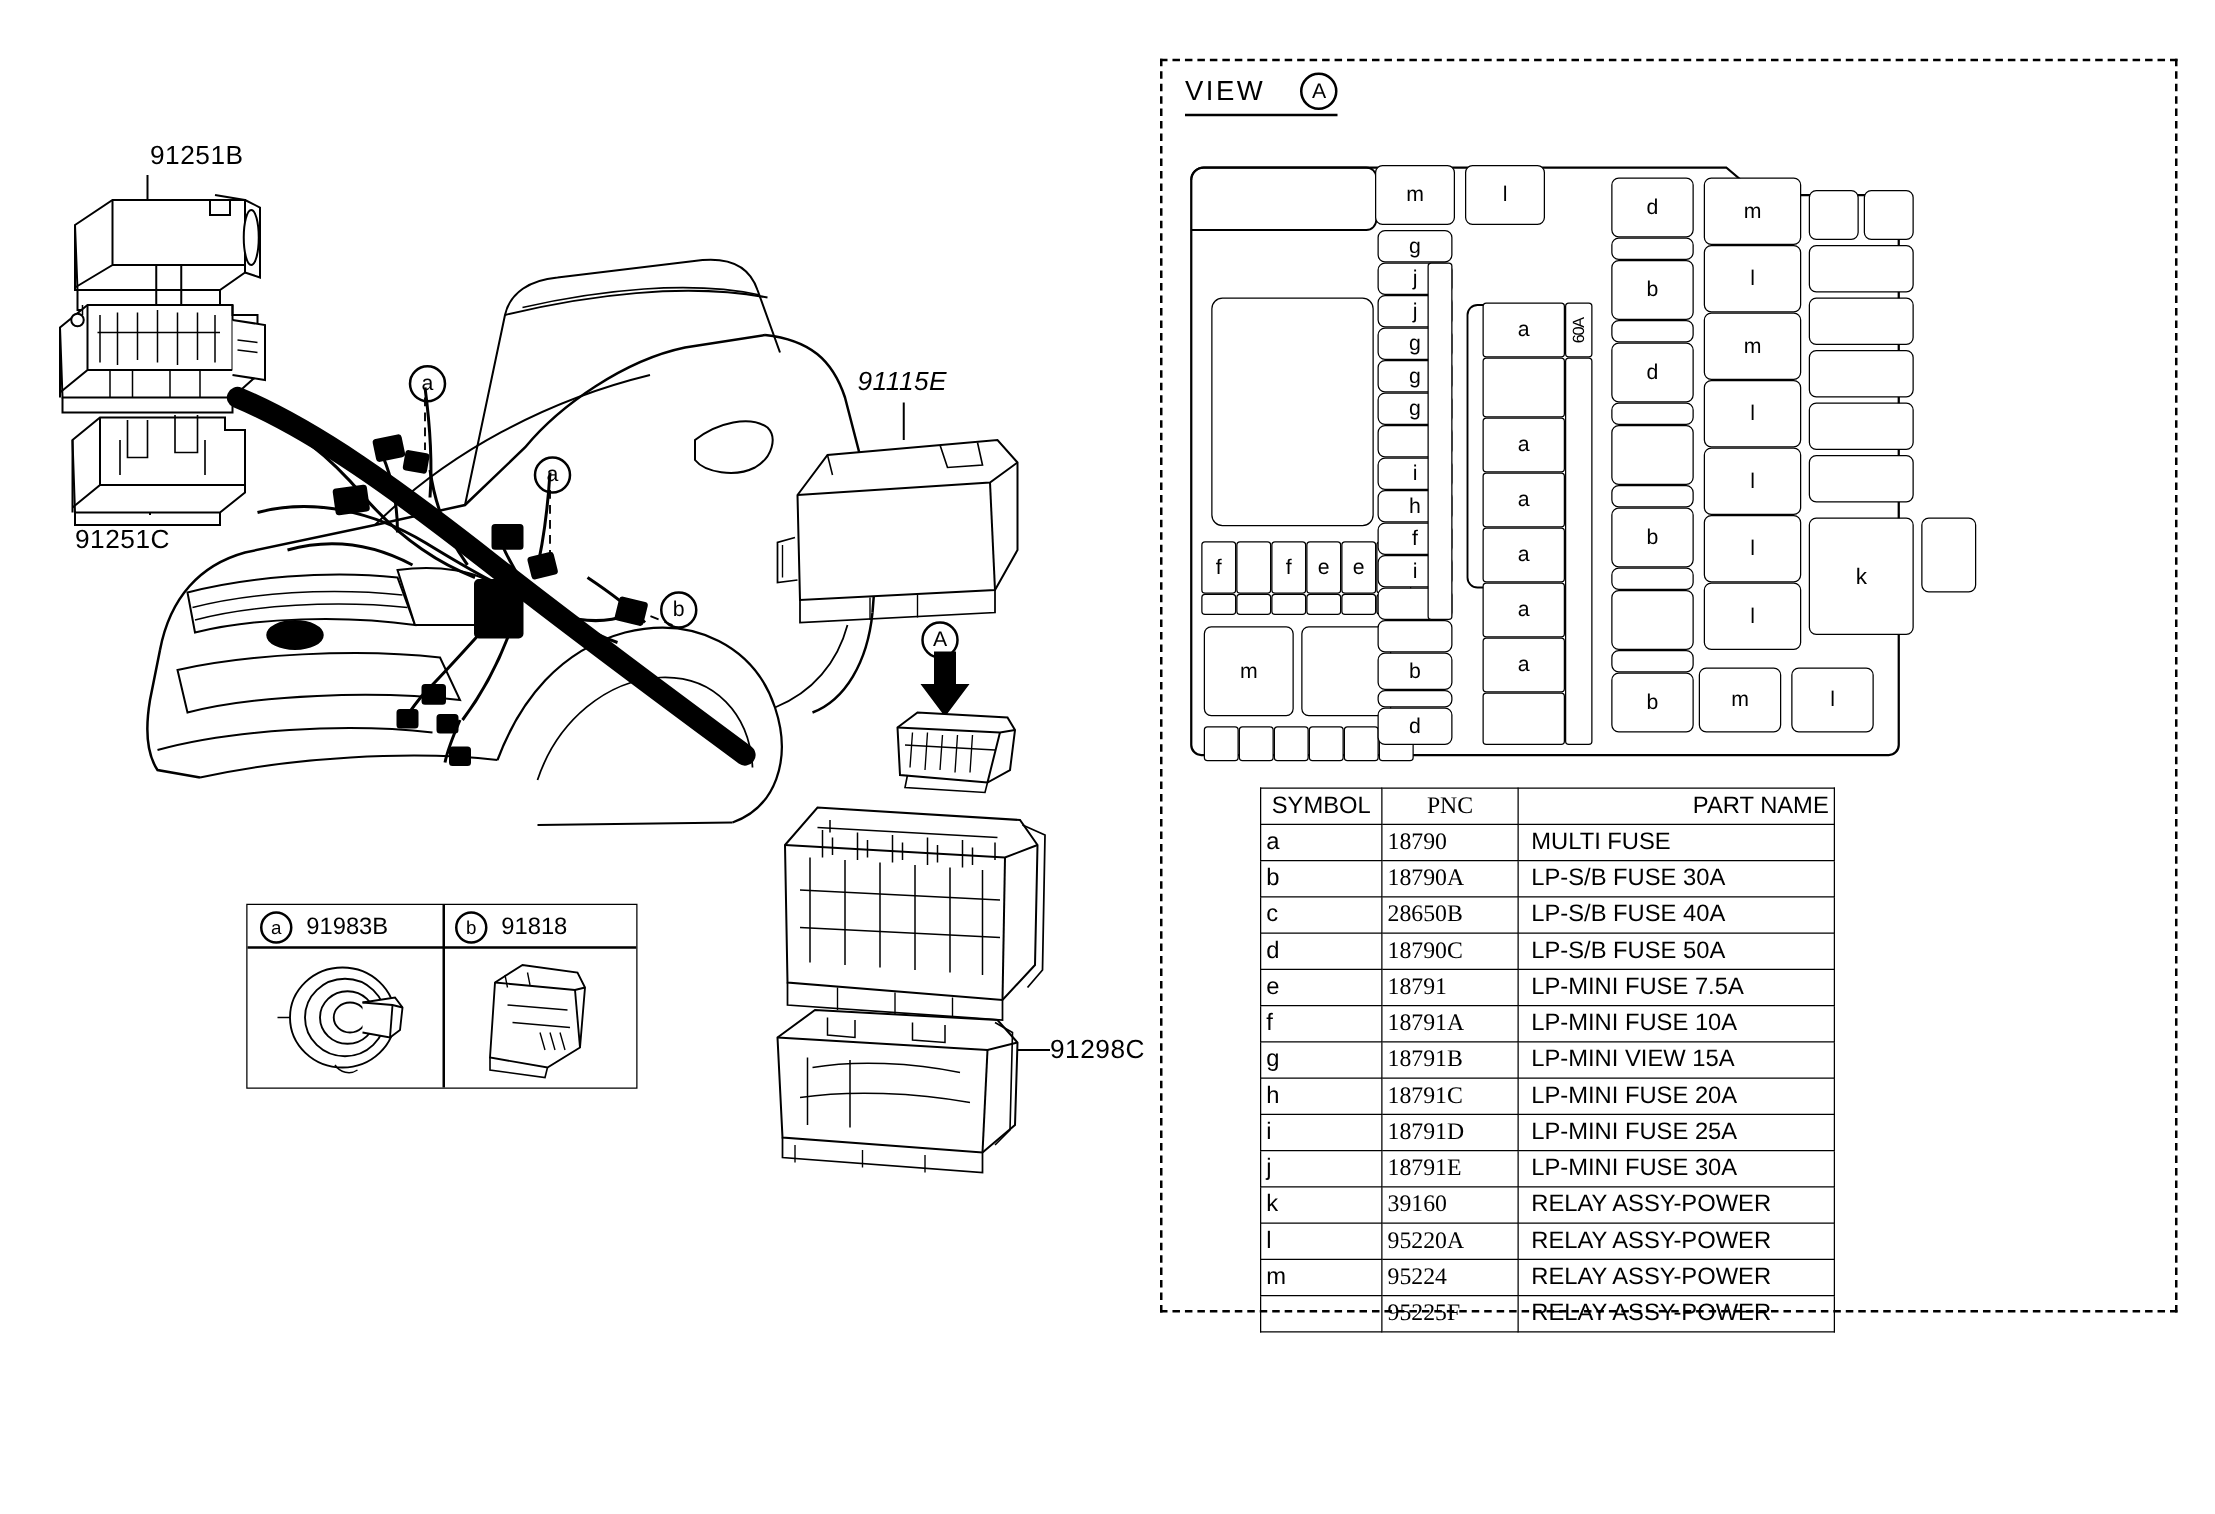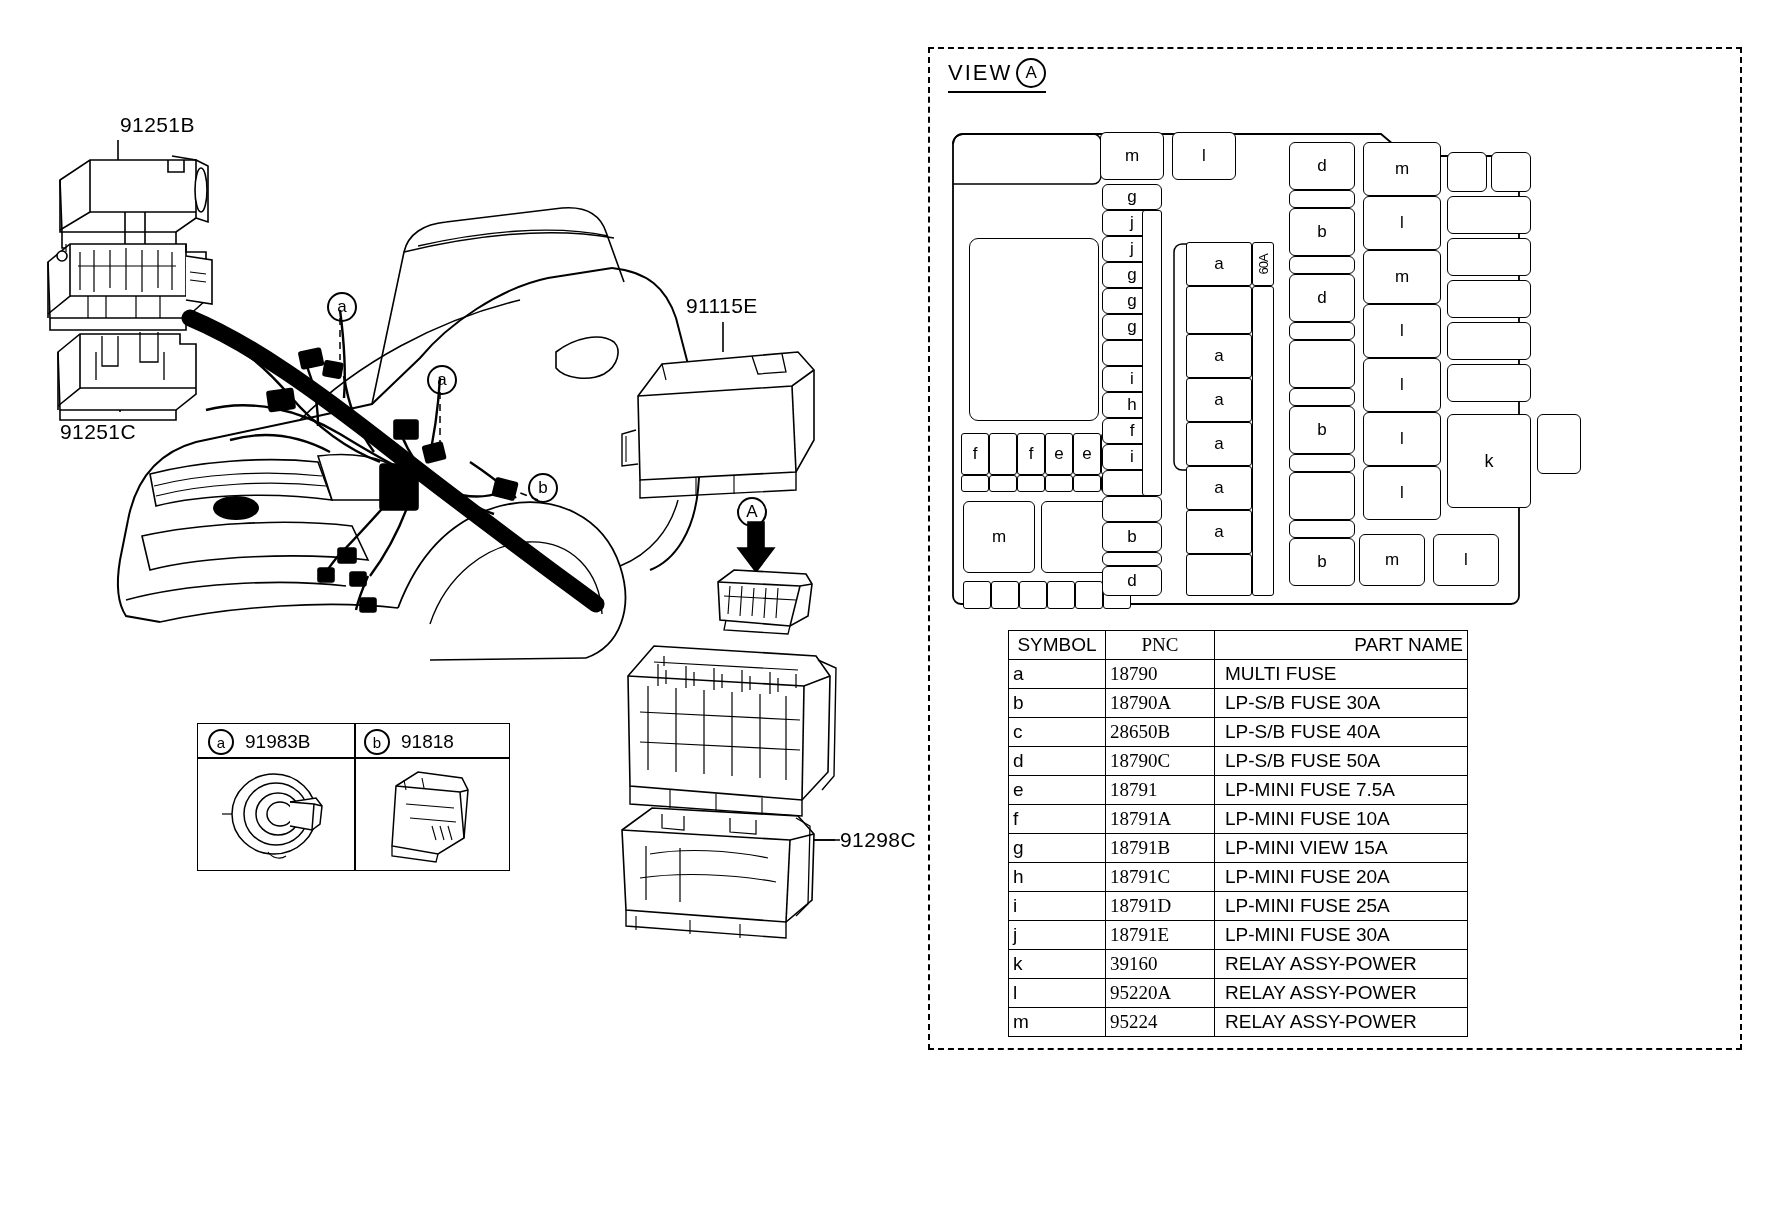--- a/index.html
+++ b/index.html
@@ -4,21 +4,21 @@
 <style>
   html,body{margin:0;padding:0;background:#fff;}
   body{width:1772px;height:1211px;position:relative;font-family:"Liberation Sans",sans-serif;color:#000;overflow:hidden;}
   .abs{position:absolute;}
   .lbl{font-size:21px;letter-spacing:.4px;white-space:nowrap;}
   
   .circ{border:2px solid #000;border-radius:50%;width:26px;height:26px;display:flex;align-items:center;justify-content:center;font-size:17px;}
   .circ.sm{width:22px;height:22px;font-size:15px;}
   
   #viewA-panel{left:928px;top:47px;width:814px;height:1003px;border:2px dashed #000;box-sizing:border-box;}
-  #viewA-title{left:948px;top:58px;display:flex;align-items:center;gap:4px;border-bottom:2px solid #000;padding-bottom:3px;}
+  #viewA-title{left:948px;top:58px;display:flex;align-items:center;gap:28px;border-bottom:2px solid #000;padding-bottom:3px;}
   #viewA-title .t{font-size:22px;letter-spacing:2px;}
   
   #fusebox{left:945px;top:118px;width:575px;height:487px;}
   .cell{position:absolute;border:1.4px solid #000;box-sizing:border-box;display:flex;align-items:center;justify-content:center;font-size:17px;background:#fff;border-radius:3px;}
   .cell.r6{border-radius:6px;}
   .cell.r9{border-radius:9px;}
   .rot{transform:rotate(-90deg);font-size:13px;letter-spacing:-1px;}
   
   #symtable{left:1008px;top:630px;border-collapse:collapse;}
   #symtable td,#symtable th{border:1.5px solid #000;font-size:19px;font-weight:normal;height:28px;padding:0 4px;}
@@ -31,21 +31,21 @@
   #legend .hsplit{position:absolute;left:0;top:33px;width:100%;height:1.6px;background:#000;}
   .legend-hdr{position:absolute;top:5px;display:flex;align-items:center;gap:11px;}
   .legend-hdr .n{font-size:19px;}
   svg{display:block;overflow:visible;}
 </style>
 </head>
 <body>
 
 <div class="abs lbl" id="lbl-91251B" style="left:72px;top:113px;margin-left:48px;">91251B</div>
 <div class="abs lbl" id="lbl-91251C" style="left:60px;top:420px;">91251C</div>
-<div class="abs lbl" id="lbl-91115E" style="left:686px;top:294px;">91115E</div>
+<div class="abs lbl" id="lbl-91115E" style="left:686px;top:294px;font-style:italic;">91115E</div>
 <div class="abs lbl" id="lbl-91298C" style="left:840px;top:828px;">91298C</div>
 
 <svg class="abs" style="left:0;top:0;width:928px;height:1060px;" viewBox="0 0 928 1060" fill="none" stroke="#000" stroke-width="1.6">
 
   <line x1="118" y1="140" x2="118" y2="172"></line>
   <line x1="120" y1="412" x2="120" y2="380"></line>
   <line x1="723" y1="322" x2="723" y2="352"></line>
   <line x1="835" y1="840" x2="806" y2="840"></line>
 
   <g>
@@ -453,14 +453,19 @@
     <tr>
         <td class="c-sym">l</td>
         <td class="c-pnc">95220A</td>
         <td class="c-name">RELAY ASSY-POWER</td>
       </tr>
     <tr>
         <td class="c-sym">m</td>
         <td class="c-pnc">95224</td>
         <td class="c-name">RELAY ASSY-POWER</td>
       </tr>
+    <tr>
+        <td class="c-sym"></td>
+        <td class="c-pnc">95225F</td>
+        <td class="c-name">RELAY ASSY-POWER</td>
+      </tr>
   </tbody>
 </table>
 
 </body></html>

